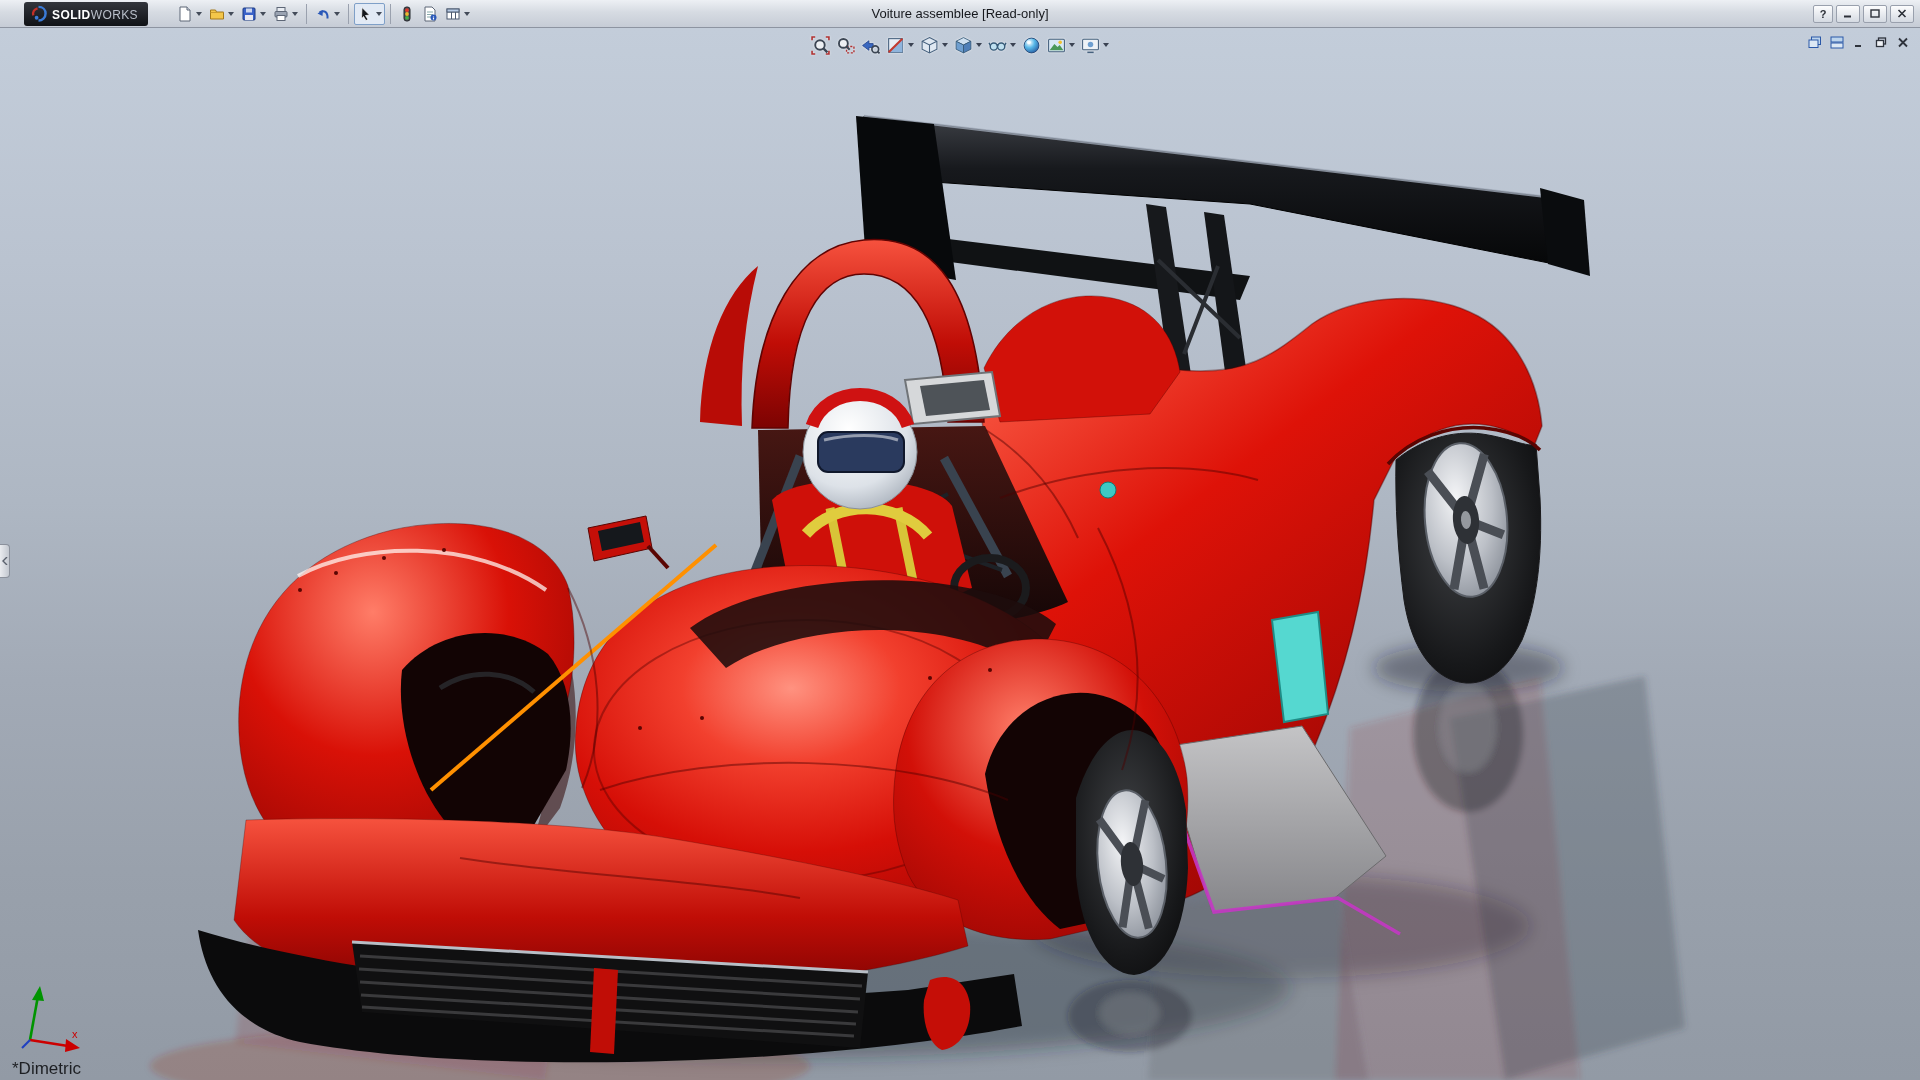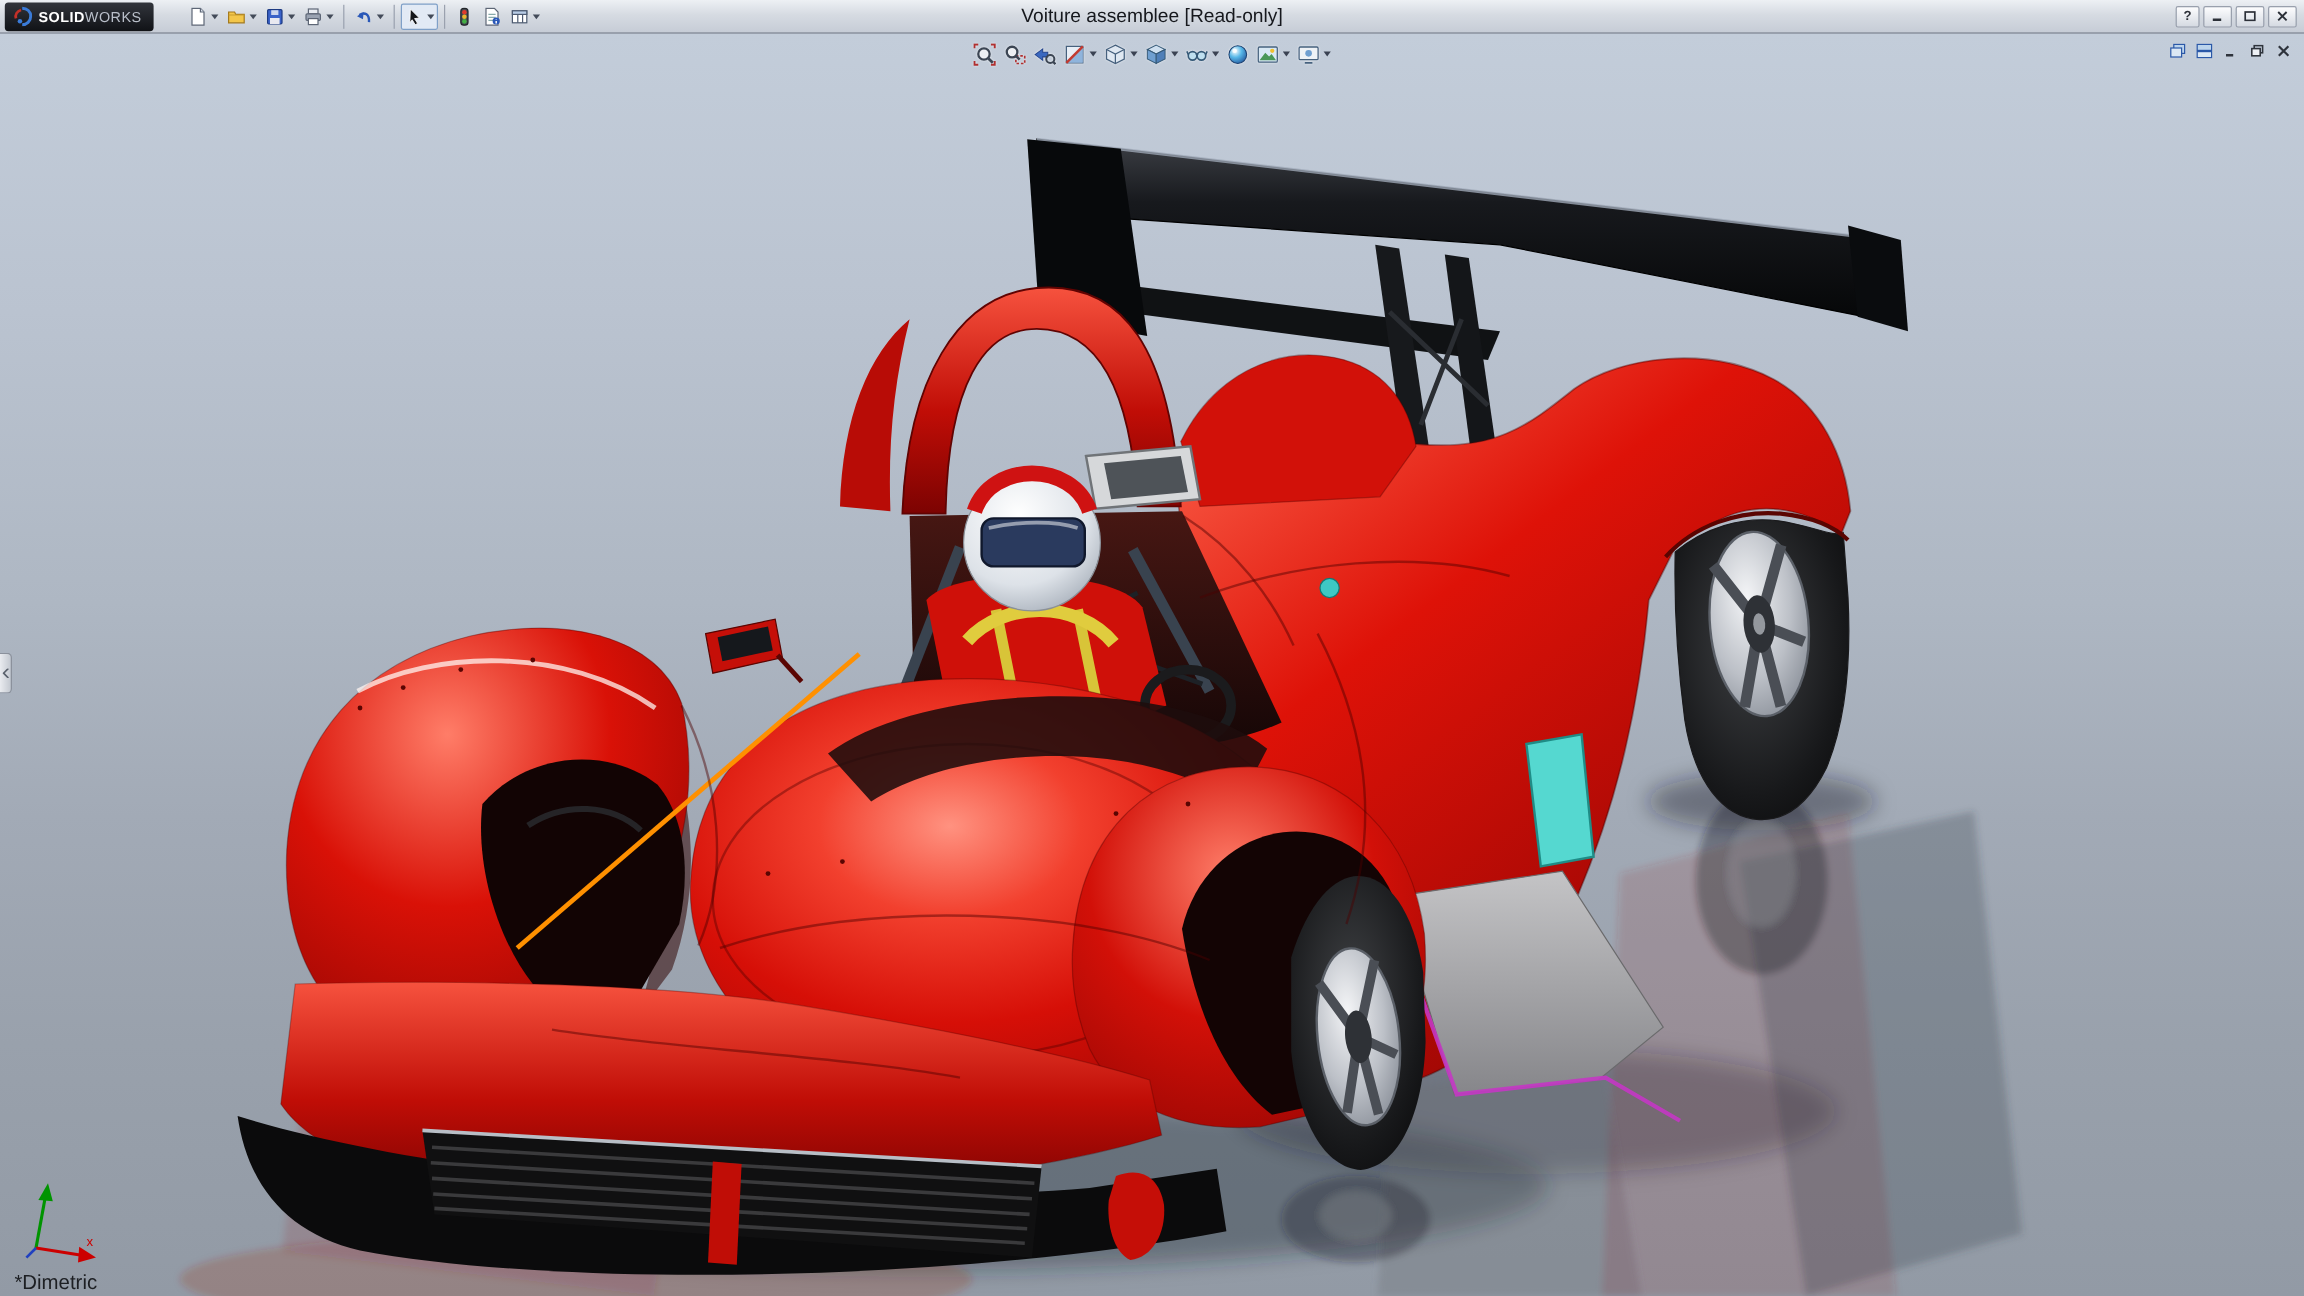--- a/index.html
+++ b/index.html
@@ -7,42 +7,42 @@
   .app { position: relative; width: 1920px; height: 1080px; background: #9aa2ad; }
 
   
   .titlebar {
     position: absolute; top: 0; left: 0; right: 0; height: 28px;
     background: linear-gradient(180deg, #edf0f4 0%, #d6dbe2 45%, #c6ccd6 100%);
     border-bottom: 1px solid #8d94a1;
     display: flex; align-items: center; z-index: 10;
   }
   .brand {
-    margin-left: 4px; height: 24px; display: flex; align-items: center; gap: 5px;
+    margin-left: 24px; height: 24px; display: flex; align-items: center; gap: 5px;
     background: linear-gradient(180deg, #32353c, #101216);
     border-radius: 3px; padding: 0 10px 0 6px; color: #fff; flex: 0 0 auto;
   }
   .brand .bold { font-size: 12px; font-weight: bold; letter-spacing: 0.4px; color: #ffffff; }
   .brand .light { font-size: 12px; letter-spacing: 0.4px; color: #b9bfc9; }
   .toolbar { margin-left: 26px; display: flex; align-items: center; gap: 1px; z-index: 11; }
   .tb-btn {
     display: flex; align-items: center; height: 22px; padding: 0 2px;
     border: 1px solid transparent; border-radius: 2px; cursor: default;
   }
   .tb-btn.active { background: #e2eaf5; border-color: #7fa0c8; }
   .tb-btn svg { display: block; }
   .caret {
     width: 0; height: 0; margin-left: 3px;
     border-left: 3px solid transparent; border-right: 3px solid transparent;
     border-top: 4px solid #434b59;
   }
   .tb-sep { width: 1px; height: 20px; background: #9aa1ae; margin: 0 4px; }
   .win-title {
     position: absolute; left: 0; right: 0; top: 0; height: 41px; line-height: 28px;
-    text-align: center; font-size: 16px; color: #16181d; pointer-events: none;
+    text-align: center; font-size: 13px; color: #16181d; pointer-events: none;
   }
   .win-controls { margin-left: auto; margin-right: 6px; display: flex; gap: 3px; align-items: center; z-index: 12; }
   .wc-btn {
     width: 24px; height: 18px; border: 1px solid #99a0ad; border-radius: 2px;
     background: linear-gradient(180deg, #fdfdfe, #d5dae2);
     display: flex; align-items: center; justify-content: center;
     font-size: 11px; color: #2c3038; font-weight: bold;
   }
   .wc-help { width: 20px; }
   .wc-btn svg { display: block; }

